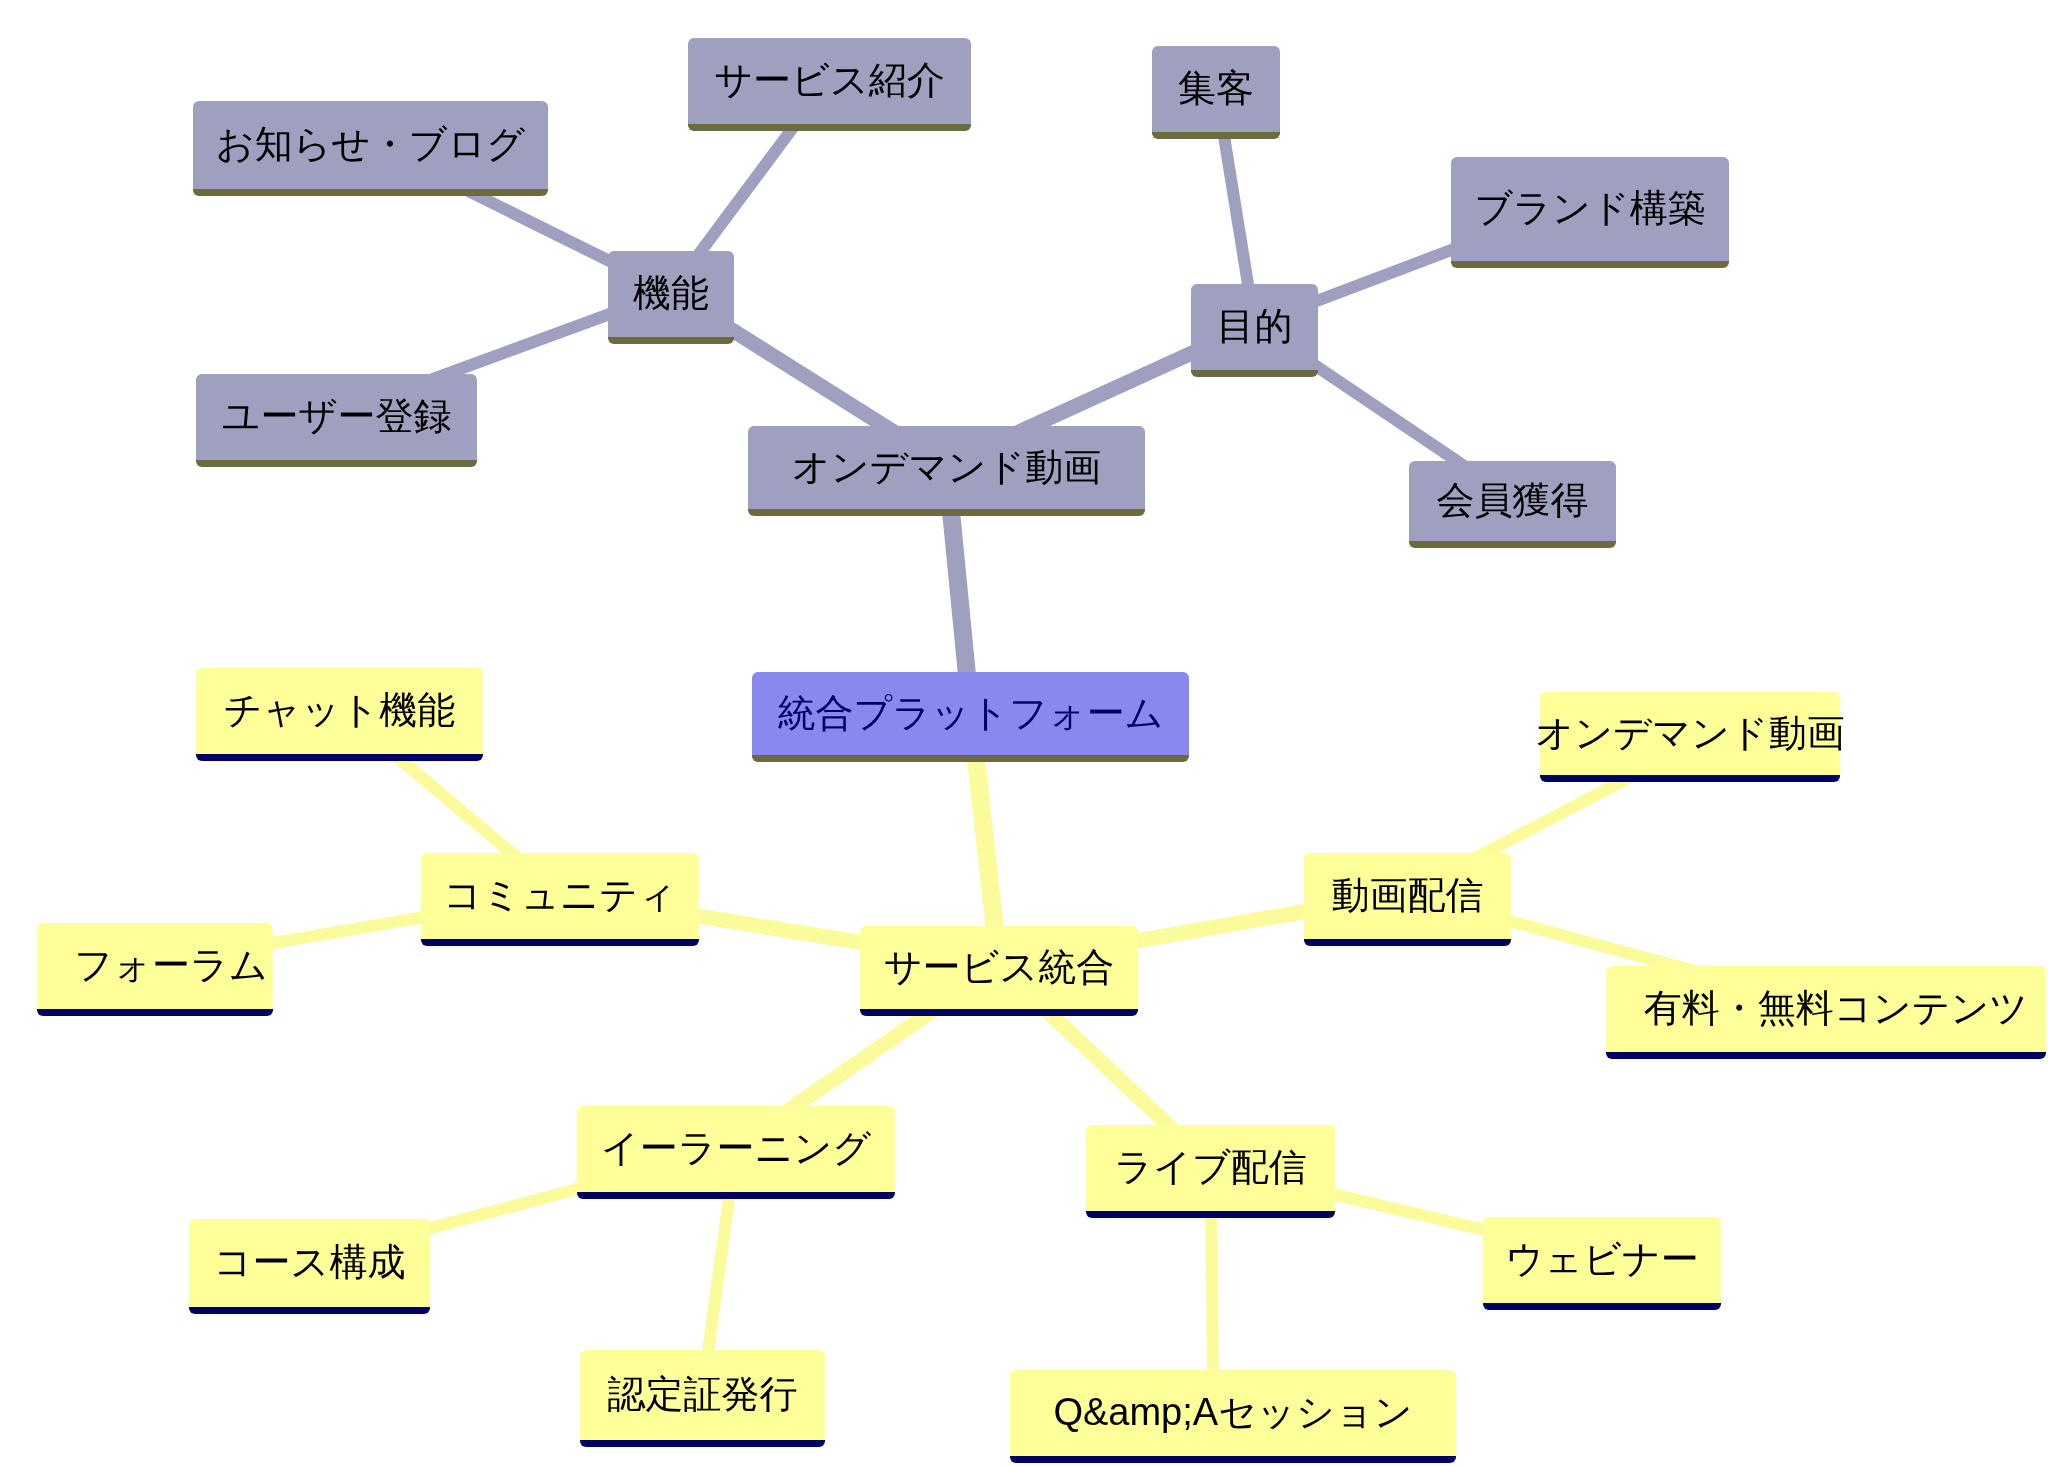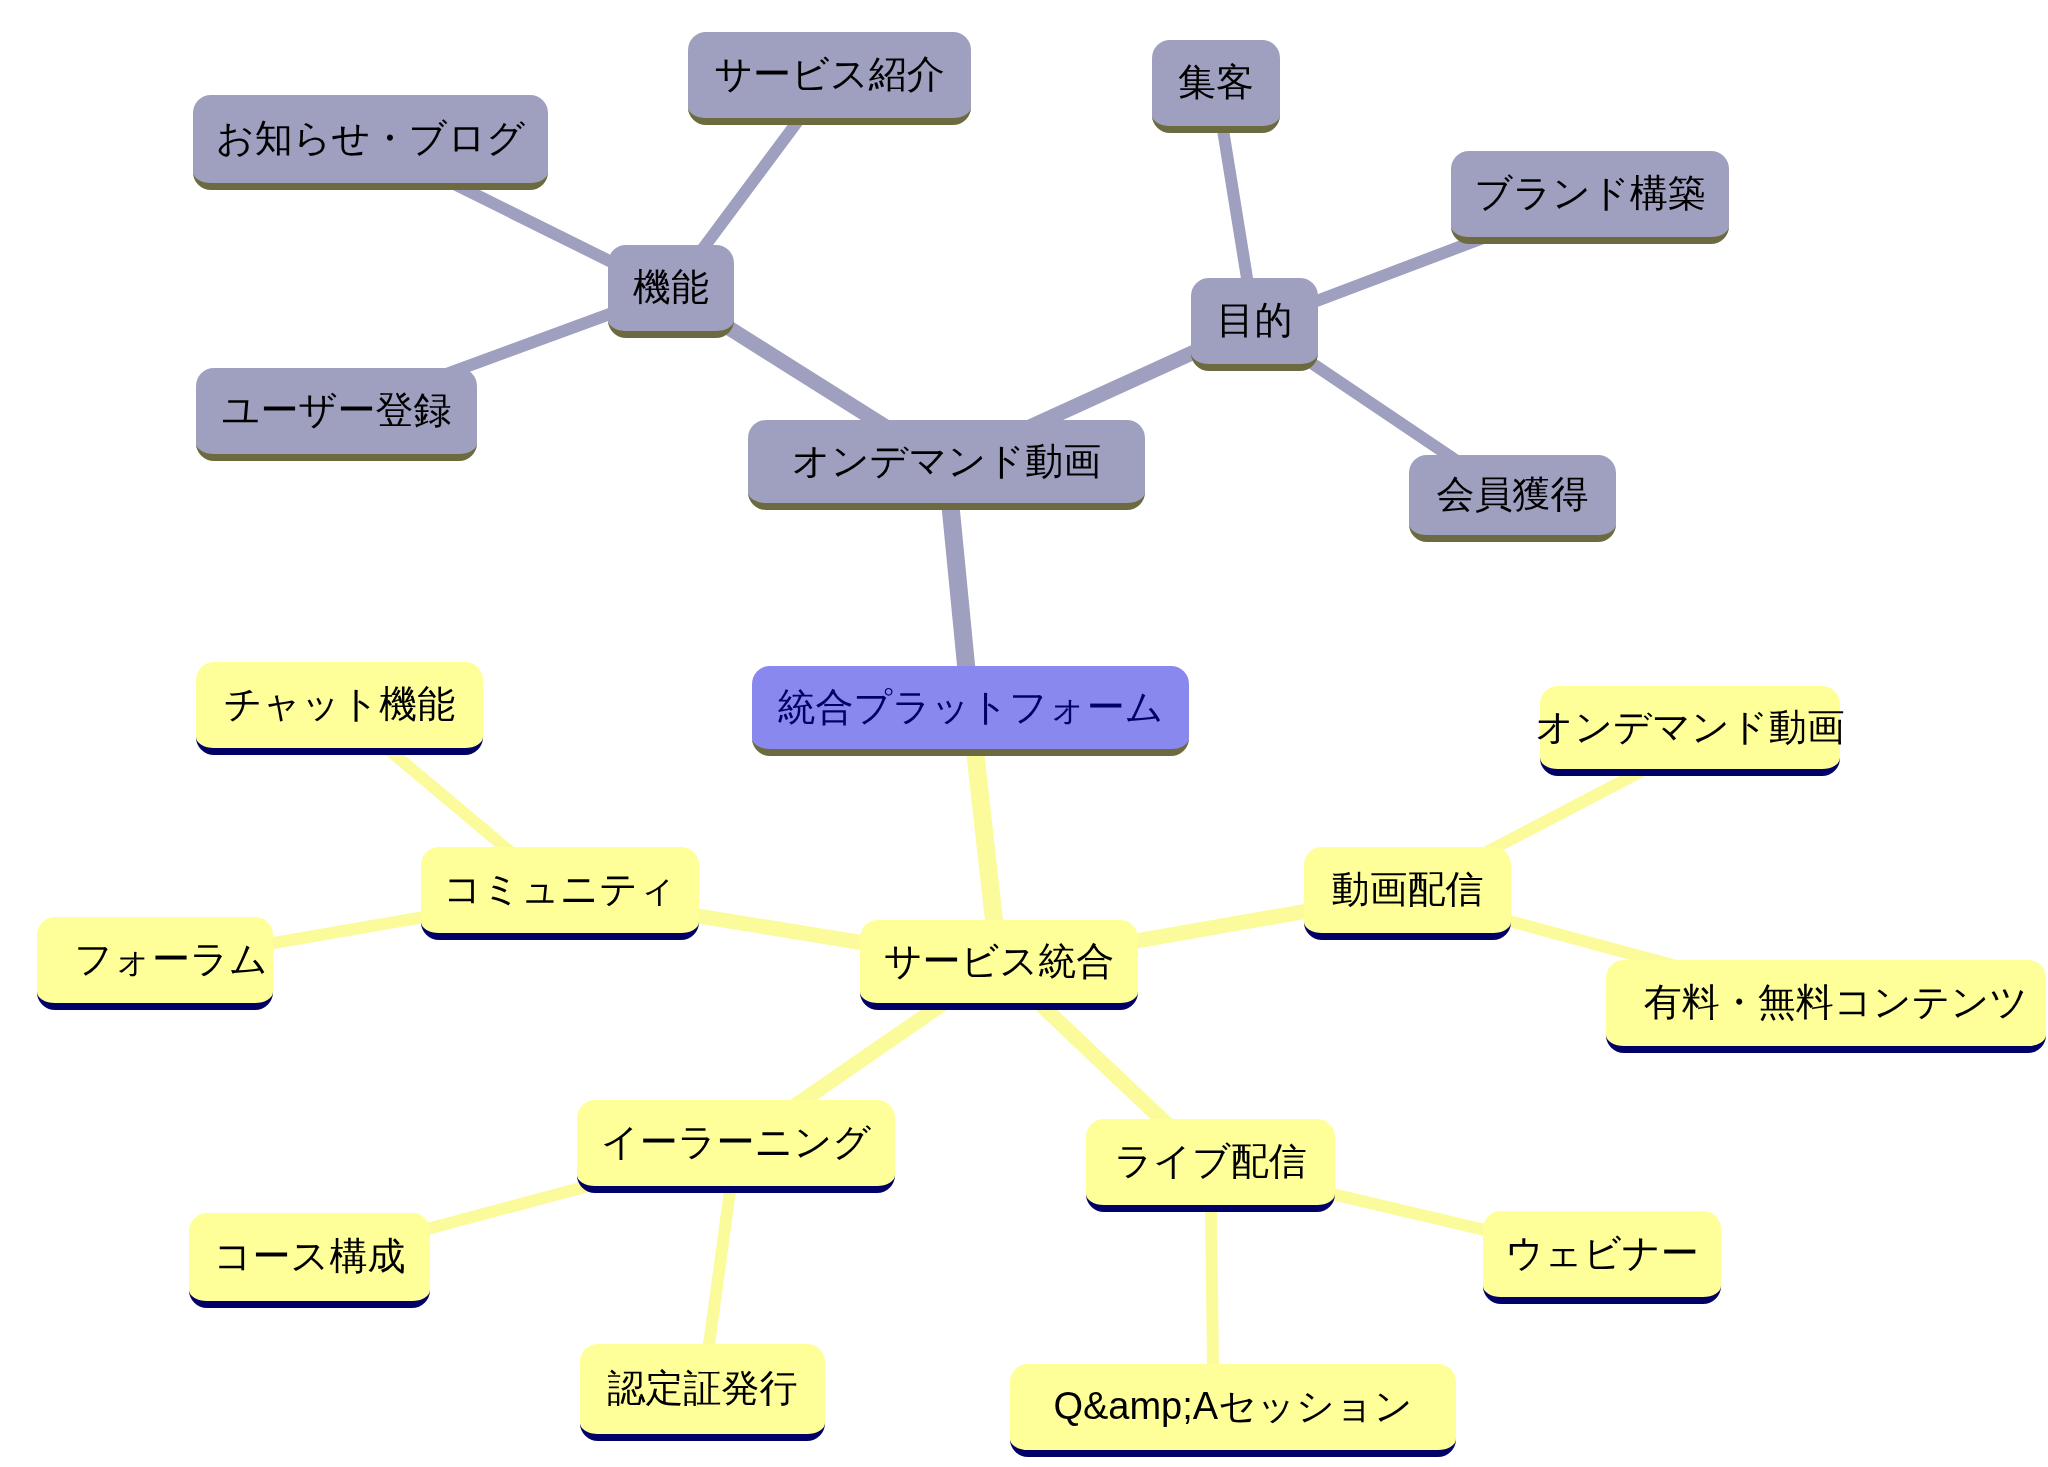--- a/index.html
+++ b/index.html
@@ -29,23 +29,24 @@
   }
   .node {
     position: absolute;
     display: flex;
     align-items: center;
     justify-content: center;
     box-sizing: border-box;
     font-size: 38px;
     line-height: 1.2;
     white-space: nowrap;
-    border-radius: 18px;
+    border-radius: 6px;
     cursor: pointer;
     user-select: none;
+    margin-top: 6px;
   }
 </style>
 </head>
 <body>
 
 <div id="canvas">
   <svg id="edges" xmlns="http://www.w3.org/2000/svg">
       <line x1="970.5" y1="711" x2="946.5" y2="465" stroke="#9f9fbf" stroke-width="18" stroke-linecap="round"></line>
       <line x1="946.5" y1="465" x2="671" y2="291.5" stroke="#9f9fbf" stroke-width="15" stroke-linecap="round"></line>
       <line x1="946.5" y1="465" x2="1254.5" y2="324.5" stroke="#9f9fbf" stroke-width="15" stroke-linecap="round"></line>
@@ -71,21 +72,21 @@
     </svg>
   <div id="nodes">
       <div class="node" style="left: 752px; top: 666px; width: 437px; height: 90px; background: rgb(136, 136, 238); color: rgb(0, 0, 102); border-bottom: 7px solid rgb(107, 107, 63);">統合プラットフォーム</div>
       <div class="node" style="left: 748px; top: 420px; width: 397px; height: 90px; background: rgb(159, 159, 191); color: rgb(0, 0, 0); border-bottom: 7px solid rgb(107, 107, 63);">オンデマンド動画</div>
       <div class="node" style="left: 608px; top: 245px; width: 126px; height: 93px; background: rgb(159, 159, 191); color: rgb(0, 0, 0); border-bottom: 7px solid rgb(107, 107, 63);">機能</div>
       <div class="node" style="left: 1191px; top: 278px; width: 127px; height: 93px; background: rgb(159, 159, 191); color: rgb(0, 0, 0); border-bottom: 7px solid rgb(107, 107, 63);">目的</div>
       <div class="node" style="left: 193px; top: 95px; width: 355px; height: 95px; background: rgb(159, 159, 191); color: rgb(0, 0, 0); border-bottom: 7px solid rgb(107, 107, 63);">お知らせ・ブログ</div>
       <div class="node" style="left: 688px; top: 32px; width: 283px; height: 93px; background: rgb(159, 159, 191); color: rgb(0, 0, 0); border-bottom: 7px solid rgb(107, 107, 63);">サービス紹介</div>
       <div class="node" style="left: 196px; top: 368px; width: 281px; height: 93px; background: rgb(159, 159, 191); color: rgb(0, 0, 0); border-bottom: 7px solid rgb(107, 107, 63);">ユーザー登録</div>
       <div class="node" style="left: 1152px; top: 40px; width: 128px; height: 93px; background: rgb(159, 159, 191); color: rgb(0, 0, 0); border-bottom: 7px solid rgb(107, 107, 63);">集客</div>
-      <div class="node" style="left: 1451px; top: 151px; width: 278px; height: 93px; background: rgb(159, 159, 191); color: rgb(0, 0, 0); border-bottom: 7px solid rgb(107, 107, 63);">ブランド構築</div>
+      <div class="node" style="left: 1451px; top: 151px; width: 278px; height: 111px; background: rgb(159, 159, 191); color: rgb(0, 0, 0); border-bottom: 7px solid rgb(107, 107, 63);">ブランド構築</div>
       <div class="node" style="left: 1409px; top: 455px; width: 207px; height: 87px; background: rgb(159, 159, 191); color: rgb(0, 0, 0); border-bottom: 7px solid rgb(107, 107, 63);">会員獲得</div>
       <div class="node" style="left: 860px; top: 920px; width: 278px; height: 90px; background: rgb(255, 255, 153); color: rgb(0, 0, 0); border-bottom: 7px solid rgb(0, 0, 102);">サービス統合</div>
       <div class="node" style="left: 421px; top: 847px; width: 278px; height: 93px; background: rgb(255, 255, 153); color: rgb(0, 0, 0); border-bottom: 7px solid rgb(0, 0, 102);">コミュニティ</div>
       <div class="node" style="left: 196px; top: 662px; width: 287px; height: 93px; background: rgb(255, 255, 153); color: rgb(0, 0, 0); border-bottom: 7px solid rgb(0, 0, 102);">チャット機能</div>
       <div class="node" style="left: 37px; top: 917px; width: 236px; height: 93px; background: rgb(255, 255, 153); color: rgb(0, 0, 0); border-bottom: 7px solid rgb(0, 0, 102); padding-left: 32px;">フォーラム</div>
       <div class="node" style="left: 1304px; top: 847px; width: 207px; height: 93px; background: rgb(255, 255, 153); color: rgb(0, 0, 0); border-bottom: 7px solid rgb(0, 0, 102);">動画配信</div>
       <div class="node" style="left: 1540px; top: 686px; width: 300px; height: 90px; background: rgb(255, 255, 153); color: rgb(0, 0, 0); border-bottom: 7px solid rgb(0, 0, 102);">オンデマンド動画</div>
       <div class="node" style="left: 1606px; top: 960px; width: 440px; height: 93px; background: rgb(255, 255, 153); color: rgb(0, 0, 0); border-bottom: 7px solid rgb(0, 0, 102); padding-left: 20px;">有料・無料コンテンツ</div>
       <div class="node" style="left: 577px; top: 1100px; width: 318px; height: 93px; background: rgb(255, 255, 153); color: rgb(0, 0, 0); border-bottom: 7px solid rgb(0, 0, 102);">イーラーニング</div>
       <div class="node" style="left: 189px; top: 1213px; width: 241px; height: 95px; background: rgb(255, 255, 153); color: rgb(0, 0, 0); border-bottom: 7px solid rgb(0, 0, 102);">コース構成</div>

